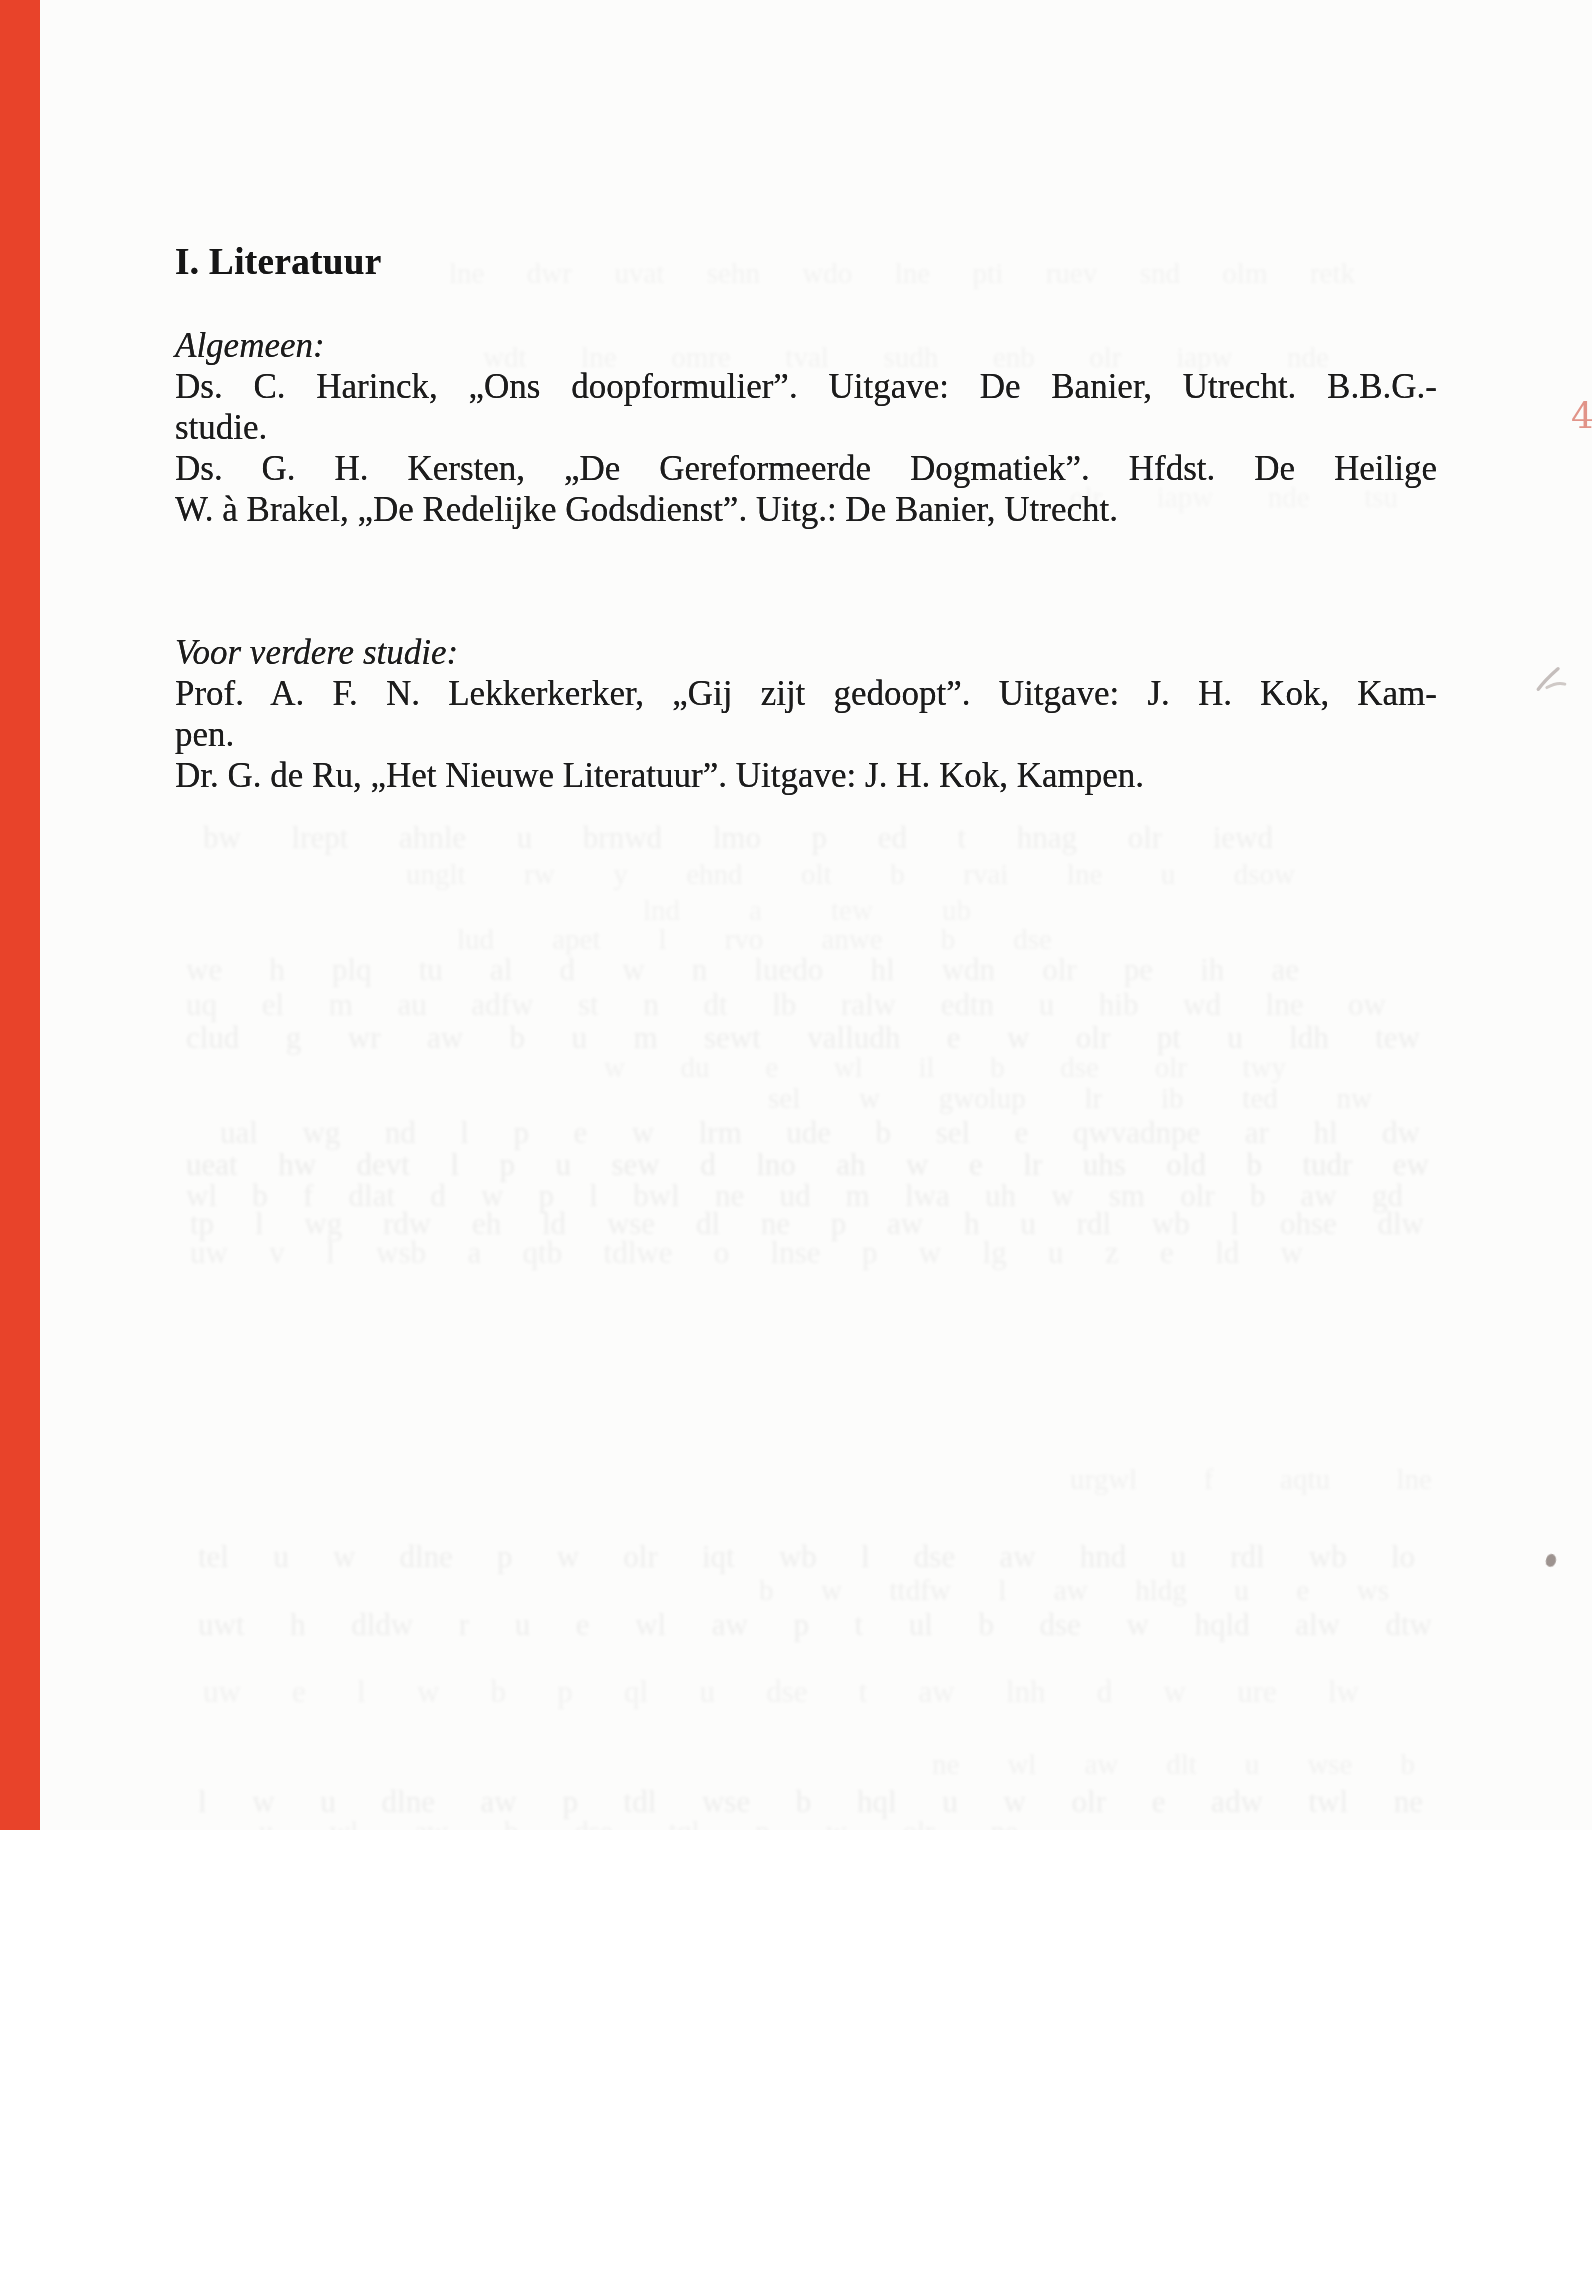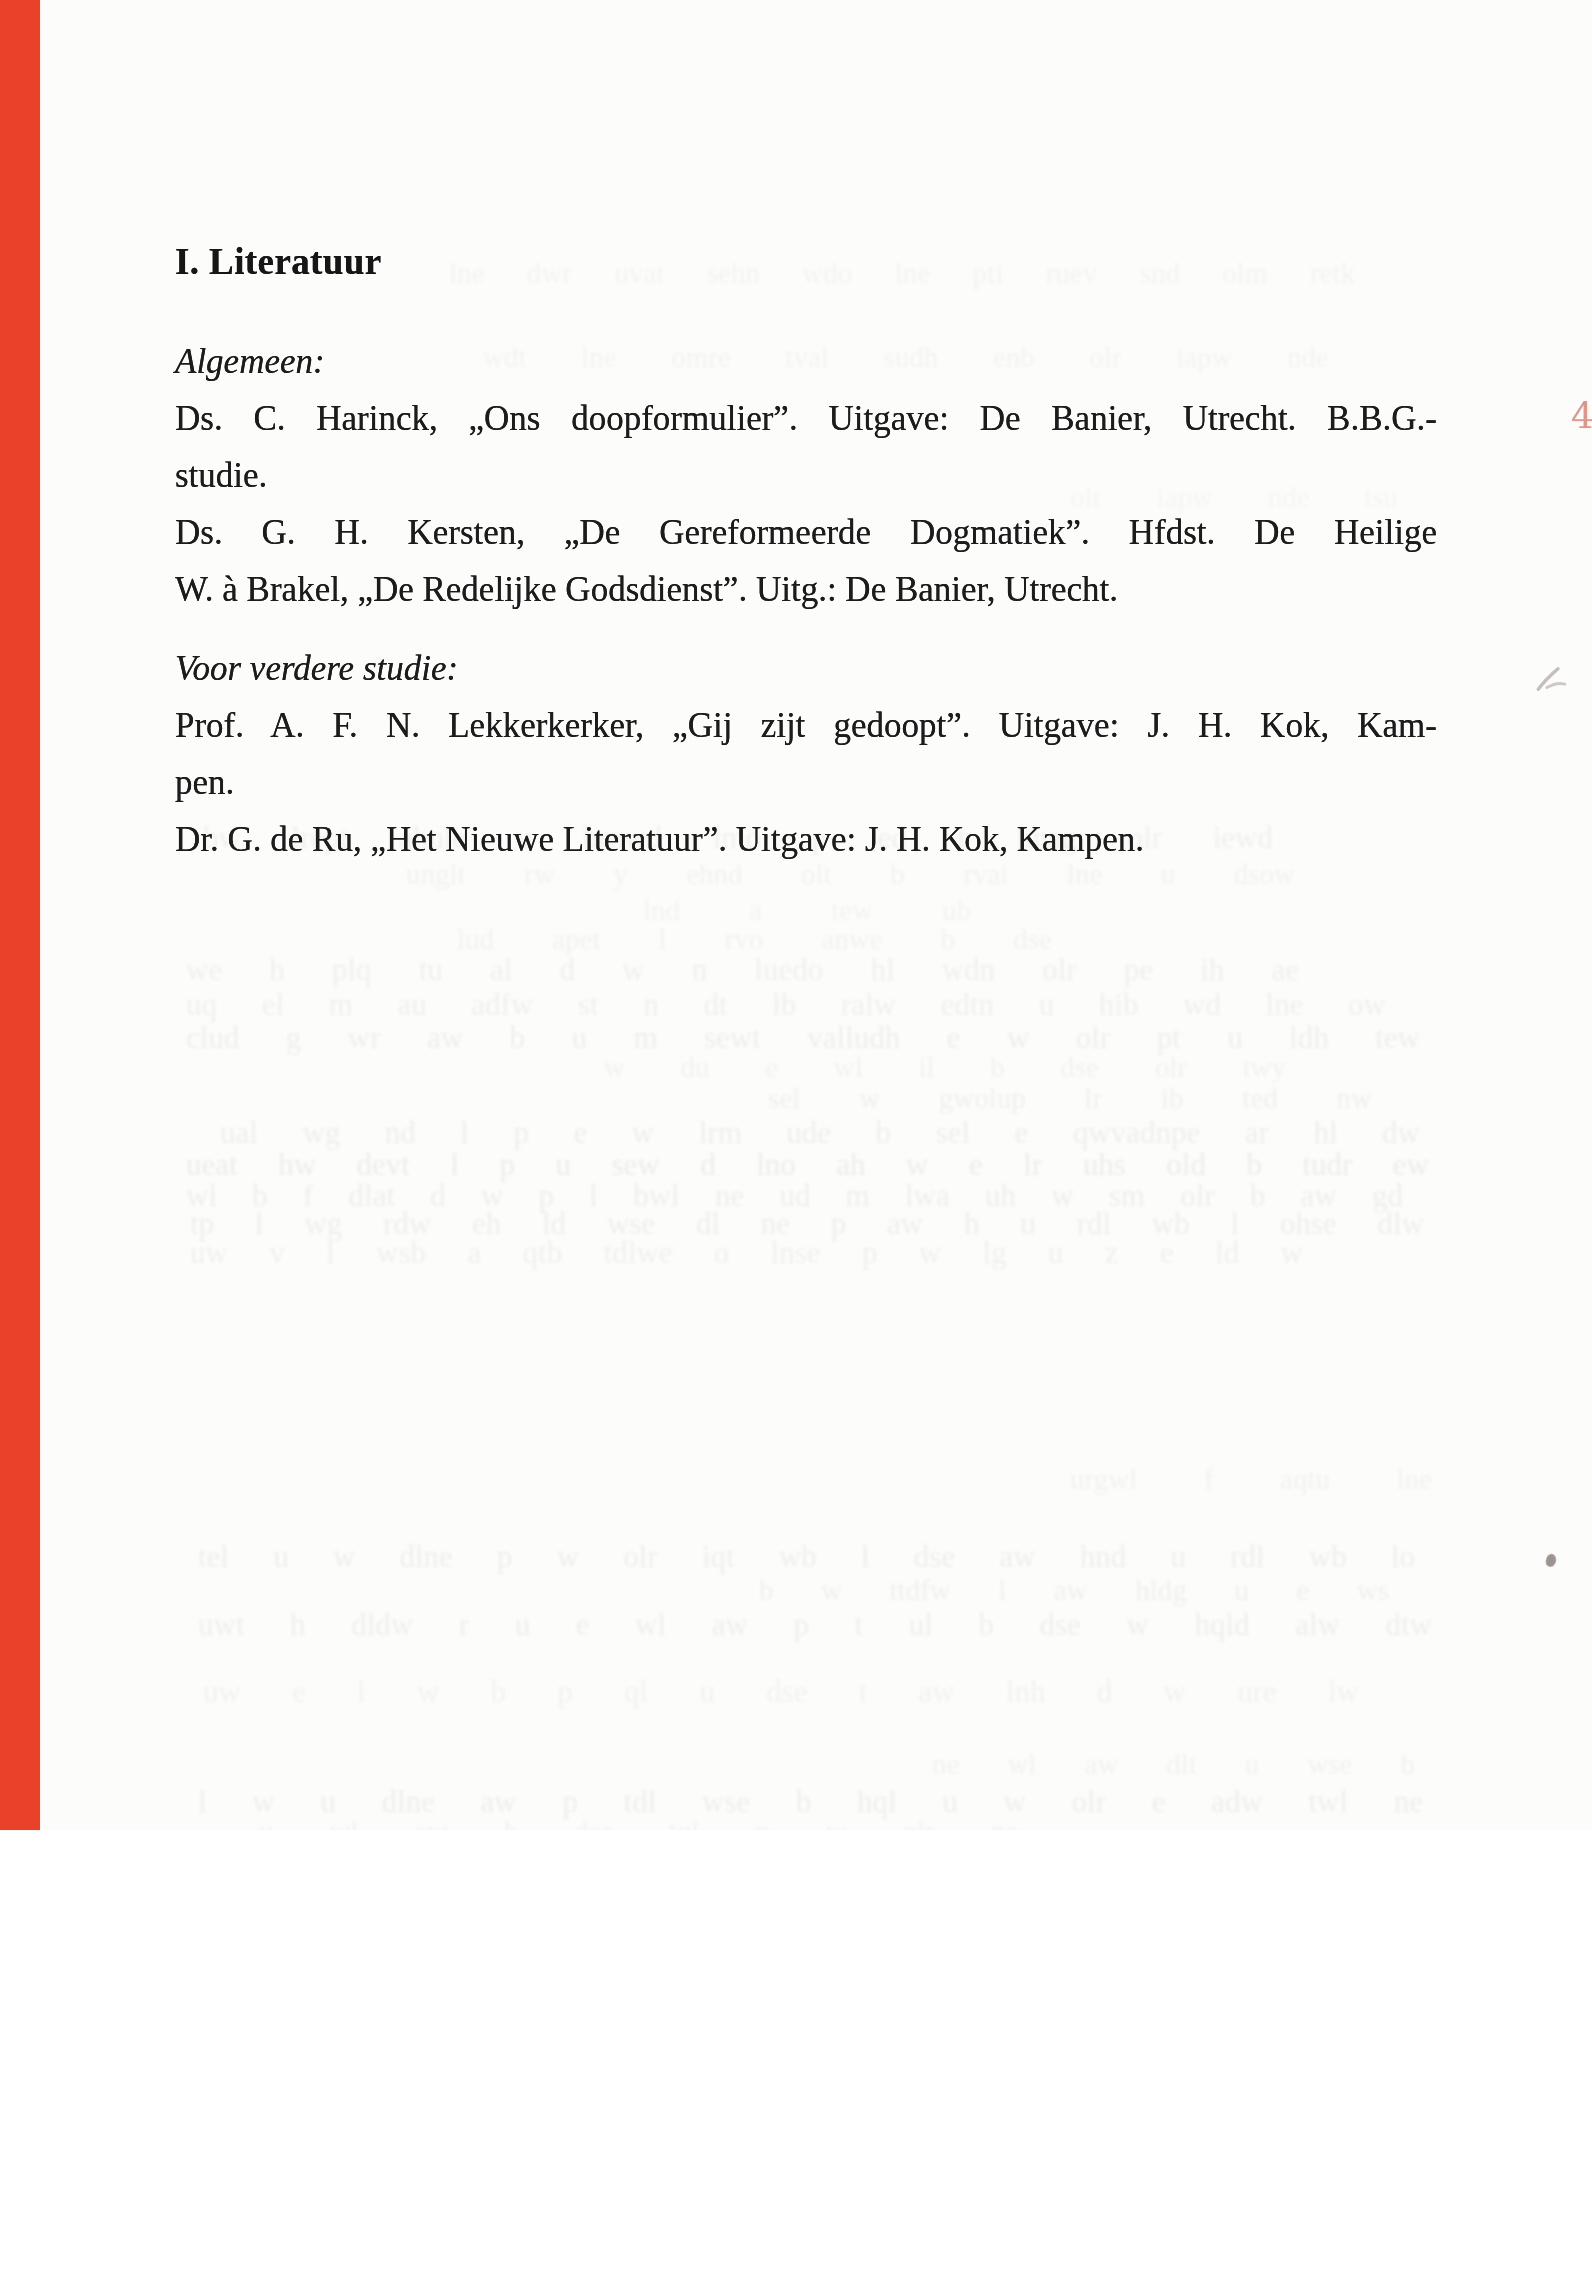--- a/index.html
+++ b/index.html
@@ -22,21 +22,21 @@
     text-shadow:0 0 0.5px #161616;
   }
   .block{
     position:absolute;left:175px;width:1262px;
     font-size:35px;line-height:41px;
     color:#1c1c1c;
     text-shadow:0 0 0.4px #1c1c1c;
   }
   .block1{top:325px;}
   .block2{top:632px;}
-  .line{white-space:nowrap;margin-top:16px;}
+  .line{white-space:nowrap;}
   .line.j{white-space:normal;text-align:justify;text-align-last:justify;}
   .italic{font-style:italic;}
   .page-number{
     position:absolute;left:781px;top:1936px;width:86px;
     text-align:center;font-size:35px;color:#222;
     text-shadow:0 0 0.4px #222;
   }
   .ghost{
     position:absolute;
     font-family:"Liberation Serif","DejaVu Serif",serif;

